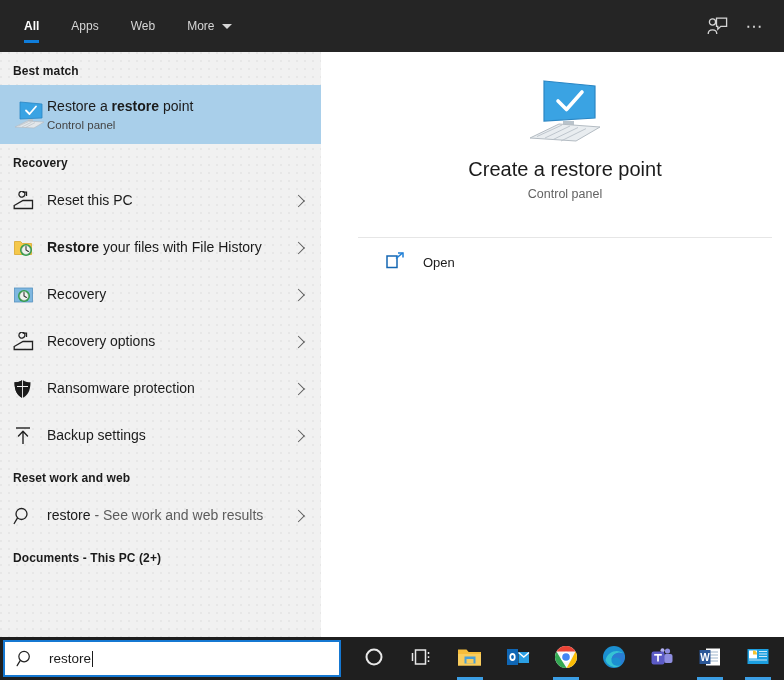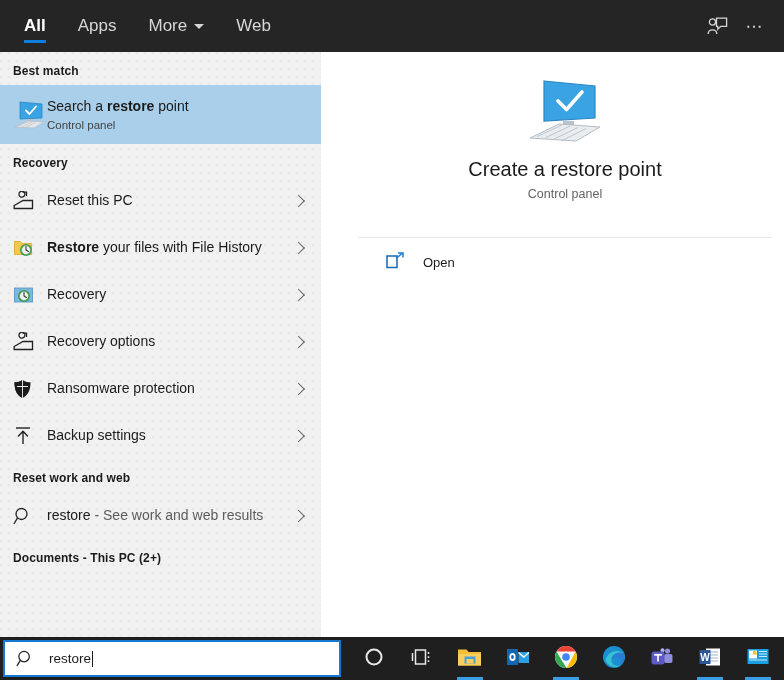--- a/index.html
+++ b/index.html
@@ -18,21 +18,21 @@
     width: 784px; height: 52px;
     background: #252525;
     display: flex; align-items: center;
   }
   .tabs { display: flex; align-items: stretch; height: 52px; margin-left: 8px; }
   .tab {
     position: relative;
     display: flex; align-items: center;
     padding: 4px 16px;
     color: #d6d6d6;
-    font-size: 17px;
+    font-size: 12px;
     cursor: default;
     justify-content: center;
   }
   .tab.active { color: #ffffff; font-weight: bold; }
   .tab.active .tab-underline {
     position: absolute; left: 16px; right: 16px; bottom: 9px;
     height: 3px; background: #0f7ddb;
   }
   .tab .caret {
     display: inline-block; margin-left: 7px;
@@ -154,25 +154,25 @@
   <div class="tabbar">
     <div class="tabs">
       <div class="tab active">
         <span>All</span>
         <span class="tab-underline"></span>
       </div>
       <div class="tab">
         <span>Apps</span>
       </div>
       <div class="tab">
+        <span>Web</span>
+      </div>
+      <div class="tab">
         <span>More</span>
         <span class="caret"></span>
-      </div>
-      <div class="tab">
-        <span>Web</span>
       </div>
     </div>
     <div class="tabbar-right">
       <div class="tb-icon">
         <svg width="21" height="19" viewBox="0 0 21 19">
           <circle cx="5.5" cy="5" r="3.1" fill="none" stroke="#d6d6d6" stroke-width="1.3"></circle>
           <path d="M1.2 17 C1.2 11.5 9.8 11.5 9.8 17" fill="none" stroke="#d6d6d6" stroke-width="1.3"></path>
           <path d="M9.5 1.2 H19.6 V9.3 H13.8 L10.8 12.2 V9.3 H9.5 Z" fill="none" stroke="#d6d6d6" stroke-width="1.3"></path>
         </svg>
       </div>
@@ -189,21 +189,21 @@
         <svg width="32" height="30" viewBox="0 0 32 30">
           <path d="M7 2 L29 4 L29 18 L7 19 Z" fill="#3aa3e3"></path>
           <path d="M7 2 L29 4 L29 18 L7 19 Z" fill="none" stroke="#2a86c4" stroke-width="0.8"></path>
           <path d="M13 10.5 L16.5 14 L23 6.5" fill="none" stroke="#ffffff" stroke-width="1.8" stroke-linecap="round" stroke-linejoin="round"></path>
           <rect x="15" y="19" width="5" height="3" fill="#b9c3cb"></rect>
           <path d="M2 27 L14 21 L31 22 L21 28 Z" fill="#e3e7ea" stroke="#b4bcc3" stroke-width="0.7"></path>
           <path d="M5.5 26 L15 21.8 M9 27 L18.5 22.2 M12.5 27.6 L22 22.6" stroke="#b4bcc3" stroke-width="0.6"></path>
         </svg>
       </div>
       <div class="row-text">
-        <div class="row-title"><span>Search a </span><b>restore</b><span> point</span></div>
+        <div class="row-title"><span>Restore a </span><b>restore</b><span> point</span></div>
         <div class="row-sub">Control panel</div>
       </div>
     </div>
 
     <div class="section-head">Recovery</div>
 
     <div class="row">
       <div class="row-ico">
         <svg width="22" height="20" viewBox="0 0 22 20">
           <path d="M6 2.5 A3 3 0 1 1 5.98 2.6" fill="none" stroke="#222" stroke-width="1.3"></path>

